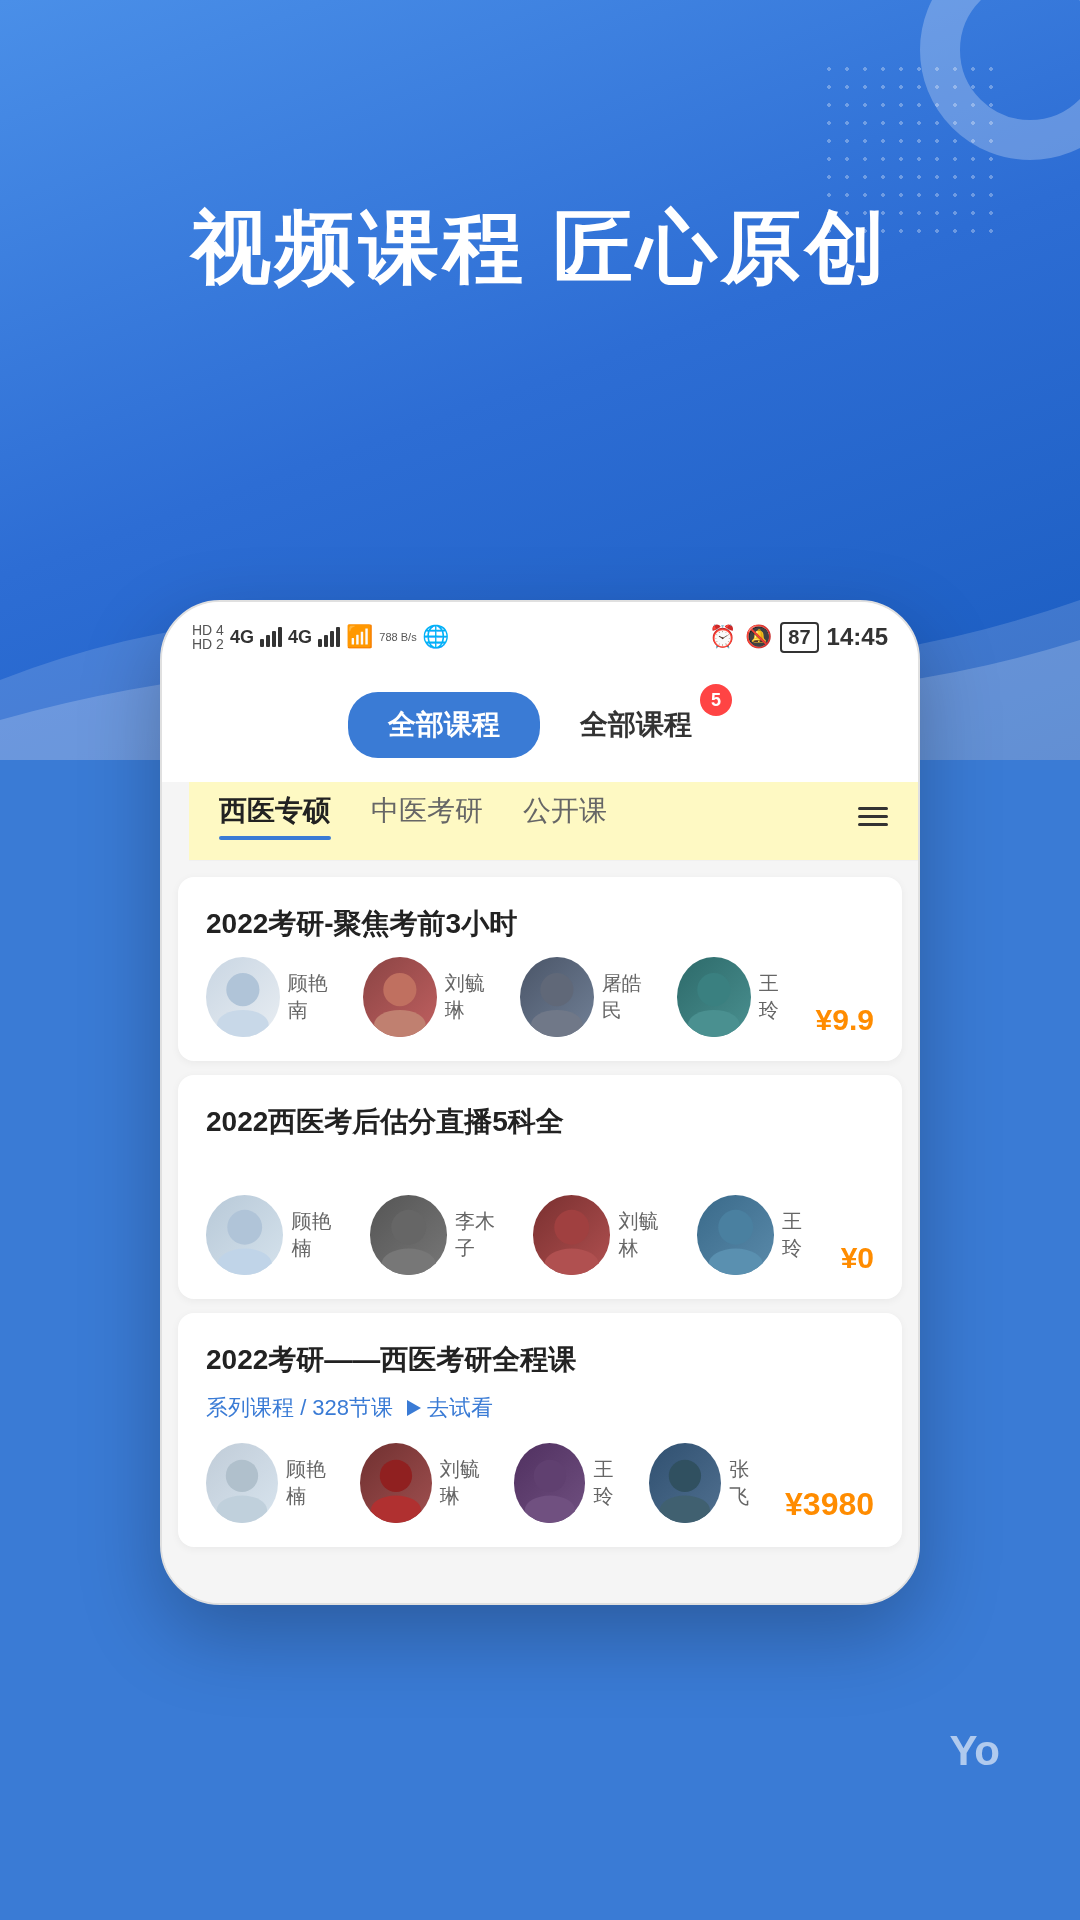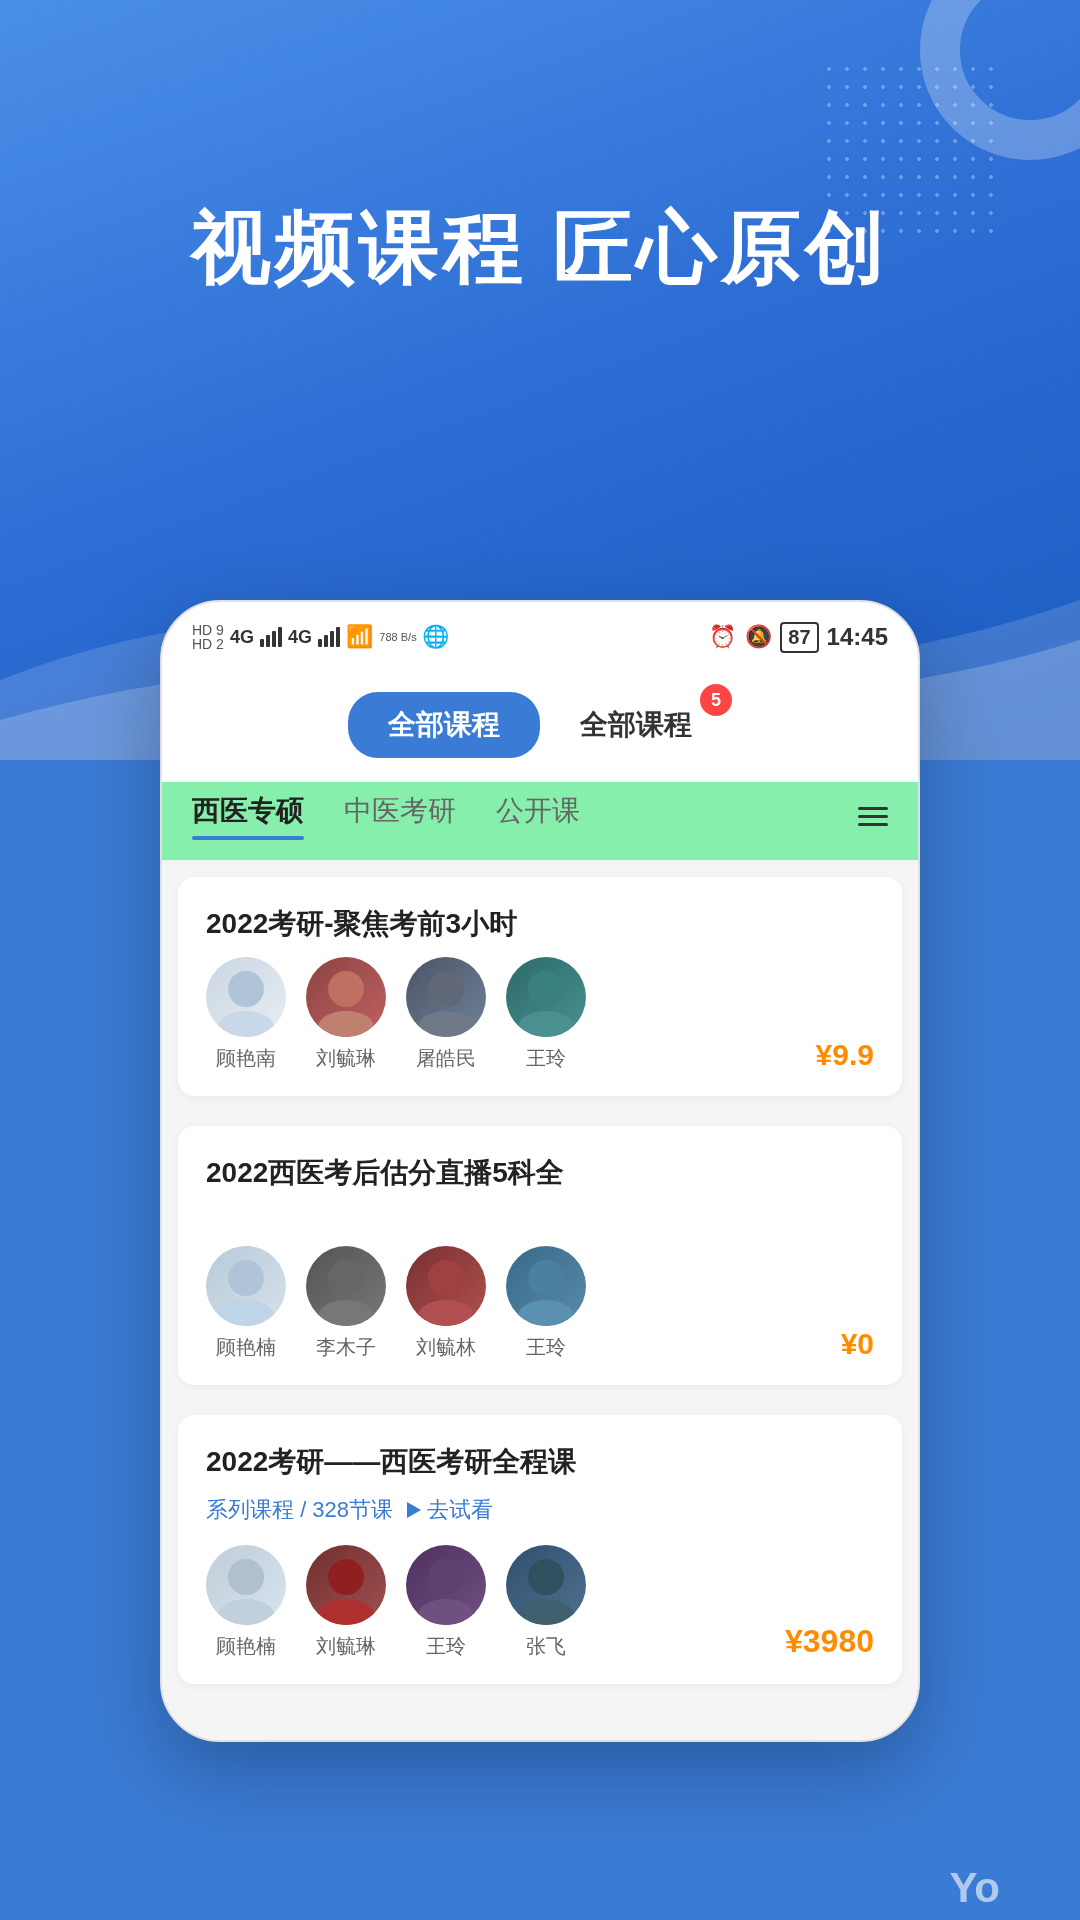--- a/index.html
+++ b/index.html
@@ -179,26 +179,27 @@
       border-radius: 50%;
       width: 32px;
       height: 32px;
       display: flex;
       align-items: center;
       justify-content: center;
     }
 
     
     .category-nav {
-      background: #86efac;
+      background: #fef9c3;
       padding: 10px 30px 20px;
       display: flex;
       align-items: center;
       gap: 40px;
       border-bottom: 1px solid #f0f0f0;
+      margin-left: 27px;
     }
 
     .cat-item {
       font-size: 28px;
       color: #666;
       cursor: pointer;
       padding-bottom: 10px;
       position: relative;
     }
 
@@ -232,21 +233,21 @@
       background: #333;
       border-radius: 2px;
     }
 
     
     .course-list {
       background: #f5f5f5;
       padding: 16px;
       display: flex;
       flex-direction: column;
-      gap: 30px;
+      gap: 14px;
     }
 
     .course-card {
       background: #fff;
       border-radius: 16px;
       padding: 28px 28px 24px;
       box-shadow: 0 2px 8px rgba(0,0,0,0.05);
     }
 
     .course-title {
@@ -286,21 +287,21 @@
     }
 
     .teacher-row {
       display: flex;
       align-items: flex-end;
       gap: 20px;
     }
 
     .teacher-item {
       display: flex;
-      flex-direction: column;
+      flex-direction: row;
       align-items: center;
       gap: 8px;
     }
 
     .teacher-avatar {
       width: 80px;
       height: 80px;
       border-radius: 50%;
       background: #ddd;
       overflow: hidden;
@@ -378,21 +379,21 @@
     <div class="hero-title">视频课程 匠心原创</div>
   </div>
 </div>
 
 <div class="phone-wrapper">
   <div class="phone-frame">
 
     <div class="status-bar">
       <div class="status-left">
         <span style="font-size:16px;color:#555;line-height:1;">
-          <span style="display:block;font-size:14px;">HD 9</span>
+          <span style="display:block;font-size:14px;">HD 4</span>
           <span style="display:block;font-size:14px;">HD 2</span>
         </span>
         <span style="font-size:18px;color:#333;font-weight:700;">4G</span>
         <div class="signal-bars">
           <div class="signal-bar" style="height:8px;"></div>
           <div class="signal-bar" style="height:12px;"></div>
           <div class="signal-bar" style="height:16px;"></div>
           <div class="signal-bar" style="height:20px;"></div>
         </div>
         <span style="font-size:18px;color:#333;font-weight:700;">4G</span>

